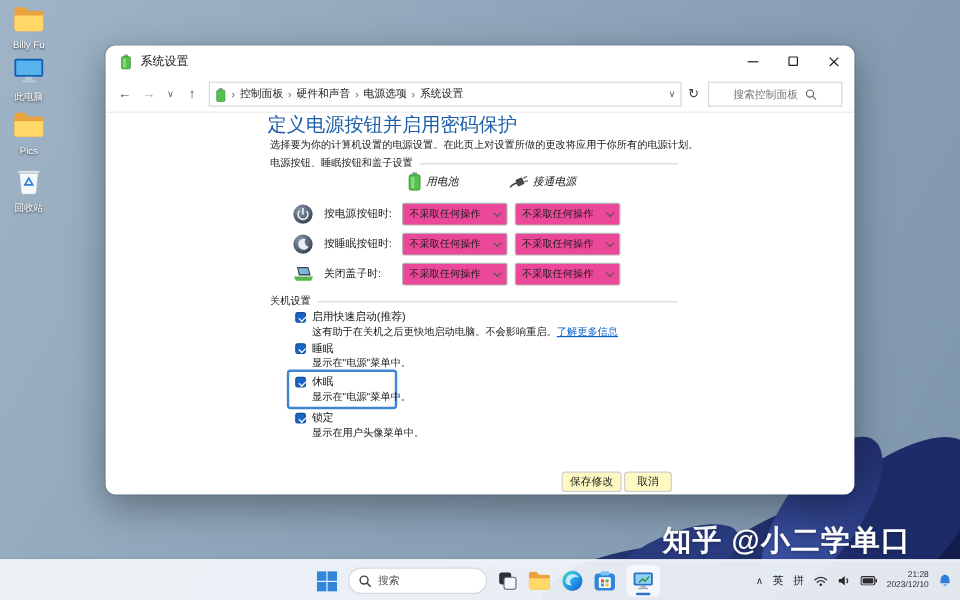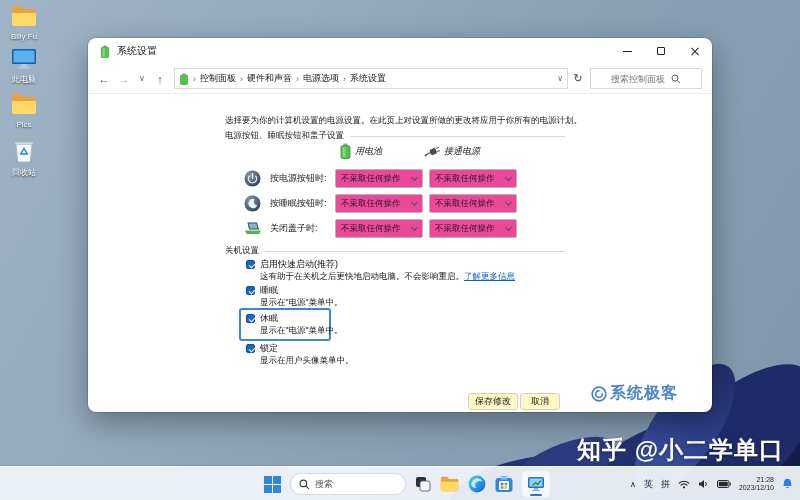--- a/index.html
+++ b/index.html
@@ -21,21 +21,21 @@
   .p5 { width:120px; height:46px; right:180px; bottom:8px; transform:rotate(-24deg);
         background:#2a3b80; border-radius:50%; }
 
   
   .desktop-icon { position:absolute; left:2px; width:44px; text-align:center; cursor:default; }
   .desktop-icon .dlabel { display:block; margin-top:1px; font-size:8px; color:#fff;
         text-shadow:0 1px 2px rgba(0,0,0,.75); line-height:9px; }
   .di-0 { top:5px; } .di-1 { top:48px; } .di-2 { top:93px; } .di-3 { top:139px; }
 
   
-  .zhihu { position:absolute; left:577px; top:434px; font-size:24px; font-weight:bold; color:#fff;
+  .zhihu { position:absolute; left:552px; top:434px; font-size:24px; font-weight:bold; color:#fff;
            letter-spacing:1px; text-shadow:0 1px 3px rgba(0,0,0,.3); white-space:nowrap; }
 
   
   .window { position:absolute; left:88px; top:38px; width:624px; height:374px; background:#fff;
             border-radius:8px; box-shadow:0 10px 30px rgba(0,0,0,.35), 0 0 0 1px rgba(0,0,0,.12);
             overflow:hidden; font-size:9px; color:#1a1a1a; }
   .titlebar { position:absolute; left:0; top:0; right:0; height:26px; display:flex; align-items:center; }
   .titlebar .app-icon { margin:0 6px 0 11px; display:flex; }
   .titlebar .title { font-size:10px; color:#111; }
   .win-controls { position:absolute; right:0; top:0; height:26px; display:flex; }
@@ -220,20 +220,21 @@
       <span style="display:flex">
           <svg width="10" height="10" viewBox="0 0 10 10">
             <circle cx="4" cy="4" r="3" fill="none" stroke="#666" stroke-width="1"></circle>
             <path d="M6.3 6.3 L9 9" stroke="#666" stroke-width="1"></path>
           </svg>
         </span>
     </div>
   </div>
 
   <div class="content">
+    <div class="page-title">定义电源按钮并启用密码保护</div>
     <div class="page-desc">选择要为你的计算机设置的电源设置。在此页上对设置所做的更改将应用于你所有的电源计划。</div>
 
     <div class="sec-header sec1">
       <span class="sec-text">电源按钮、睡眠按钮和盖子设置</span>
       <span class="sec-line"></span>
     </div>
 
     <div class="col-headers">
       <div class="colh">
         <span style="display:flex">
@@ -358,29 +359,20 @@
         <div class="opt-head">
           <span class="checkbox"></span>
           <span class="opt-label">锁定</span>
         </div>
         <div class="opt-desc">显示在用户头像菜单中。</div>
       </div>
     </div>
 
     <button class="footer-btn btn-save">保存修改</button>
     <button class="footer-btn btn-cancel">取消</button>
-    <div class="brand">
-      <span style="display:flex">
-          <svg width="16" height="16" viewBox="0 0 16 16">
-            <circle cx="8" cy="8" r="6.8" fill="none" stroke="#4a86c8" stroke-width="1.7"></circle>
-            <path d="M8 4.6 a3.4 3.4 0 1 0 3.4 3.4" fill="none" stroke="#4a86c8" stroke-width="1.7" stroke-linecap="round"></path>
-          </svg>
-        </span>
-      <span class="brand-text">系统极客</span>
-    </div>
   </div>
 </div>
 
 <div class="taskbar">
   <div class="tb-center">
     <span class="tb-icon">
         <svg width="17" height="17" viewBox="0 0 17 17">
           <rect x="0" y="0" width="8" height="8" fill="#2f86da"></rect>
           <rect x="9" y="0" width="8" height="8" fill="#2f86da"></rect>
           <rect x="0" y="9" width="8" height="8" fill="#2f86da"></rect>

